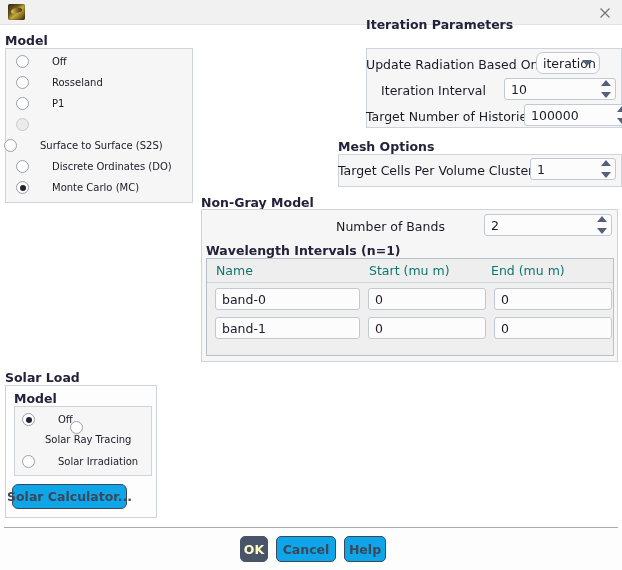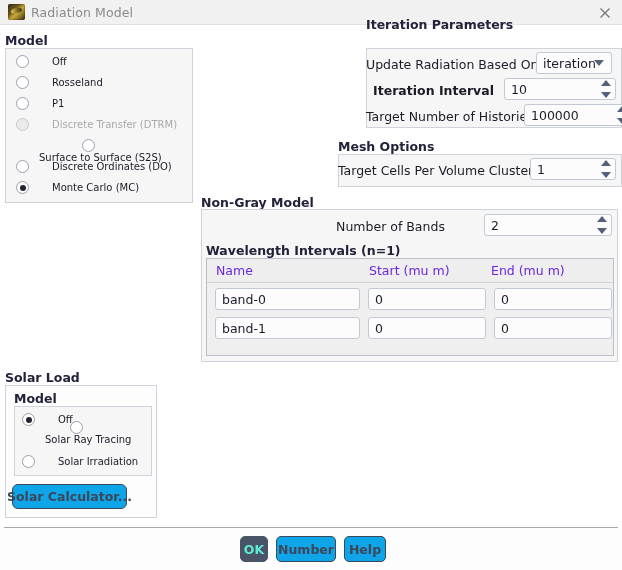--- a/index.html
+++ b/index.html
@@ -160,42 +160,42 @@
   }
   .wl-head {
     position: absolute; left: 0; top: 0;
     width: 100%; height: 24px;
     background: #eeeeee;
     border-bottom: 1px solid #cfd3dc;
     box-sizing: border-box;
   }
   .wl-head .th {
     position: absolute; top: 4px;
-    font-size: 12.5px; color: #6d28d9;
+    font-size: 12.5px; color: #0f766e;
     white-space: nowrap;
   }
 
   
   .btn {
     position: absolute;
     box-sizing: border-box;
     display: flex; align-items: center; justify-content: center;
     border: 1px solid #3e4759;
     border-radius: 5px;
     background: #0ea5e9;
     color: #3e4759;
     font-weight: bold;
     font-size: 12.5px;
     cursor: pointer;
     white-space: nowrap;
   }
   .btn.primary {
     background: #4a5468;
     border-color: #4a5468;
-    color: #5eead4;
+    color: #fef9c3;
   }
   .btn.calc {
     font-weight: bold;
     border-radius: 6px;
   }
 
   
   .footer-sep {
     position: absolute; left: 4px; top: 527px;
     width: 614px; height: 1px;
@@ -205,21 +205,20 @@
     position: absolute; left: 0; top: 528px;
     width: 622px; height: 42px;
     background: #fdfdfd;
   }
 </style>
 </head>
 <body>
 
 <div class="titlebar">
   <div class="title-icon"></div>
-  <div class="title-text">Radiation Model</div>
   <div class="title-close">
     <svg width="18" height="18" viewBox="0 0 18 18">
       <path d="M4.5 4.5 L13.5 13.5 M13.5 4.5 L4.5 13.5" stroke="#777777" stroke-width="1.3" fill="none"></path>
     </svg>
   </div>
 </div>
 
 <div class="grp-title" style="left:5px; top:33px;">Model</div>
 <div class="grp-box" style="left:5px; top:48px; width:188px; height:155px;"></div>
 
@@ -230,45 +229,44 @@
 <div class="radio-row" style="left:16px; top:76px;">
   <span class="radio"></span>
   <span class="radio-label">Rosseland</span>
 </div>
 <div class="radio-row" style="left:16px; top:97px;">
   <span class="radio"></span>
   <span class="radio-label">P1</span>
 </div>
 <div class="radio-row" style="left:16px; top:118px;">
   <span class="radio disabled"></span>
-  <span class="radio-label disabled">Discrete Transfer (DTRM)</span>
-</div>
-<div class="radio-row" style="left:16px; top:139px;flex-direction:column;">
+</div>
+<div class="radio-row" style="left:4px; top:139px;">
   <span class="radio"></span>
   <span class="radio-label">Surface to Surface (S2S)</span>
 </div>
 <div class="radio-row" style="left:16px; top:160px;">
   <span class="radio"></span>
   <span class="radio-label">Discrete Ordinates (DO)</span>
 </div>
 <div class="radio-row" style="left:16px; top:181px;">
   <span class="radio checked"></span>
   <span class="radio-label">Monte Carlo (MC)</span>
 </div>
 
 <div class="grp-title" style="left:366px; top:17px;">Iteration Parameters</div>
 <div class="grp-box" style="left:366px; top:48px; width:256px; height:80px;"></div>
 
 <div class="fld-label" style="left:366px; top:57px; width:167px;">Update Radiation Based On</div>
-<div class="field" style="left:536px; top:52px; width:76px;">
+<div class="field" style="left:536px; top:52px; width:64px;border-radius:7px;">
   <span class="val">iteration</span>
   <span class="combo-arrow"></span>
 </div>
 
-<div class="fld-label" style="left:366px; top:83px; width:135px;font-weight:bold;">Iteration Interval</div>
+<div class="fld-label" style="left:366px; top:83px; width:135px;">Iteration Interval</div>
 <div class="field" style="left:504px; top:78px; width:112px;">
   <span class="val">10</span>
   <span class="spin">
     <span class="up"></span>
     <span class="dn"></span>
   </span>
 </div>
 
 <div class="fld-label" style="left:366px; top:109px; width:155px;">Target Number of Histories</div>
 <div class="field" style="left:524px; top:104px; width:108px;">
@@ -350,15 +348,15 @@
 <div class="radio-row" style="left:22px; top:455px;">
   <span class="radio"></span>
   <span class="radio-label">Solar Irradiation</span>
 </div>
 
 <div class="btn calc" style="left:12px; top:484px; width:115px; height:25px;">Solar Calculator...</div>
 
 <div class="footer-sep"></div>
 <div class="footer">
   <div class="btn primary" style="left:240px; top:8px; width:28px; height:26px;">OK</div>
-  <div class="btn" style="left:276px; top:8px; width:60px; height:26px;">Number</div>
+  <div class="btn" style="left:276px; top:8px; width:60px; height:26px;">Cancel</div>
   <div class="btn" style="left:344px; top:8px; width:42px; height:26px;">Help</div>
 </div>
 
 </body></html>

